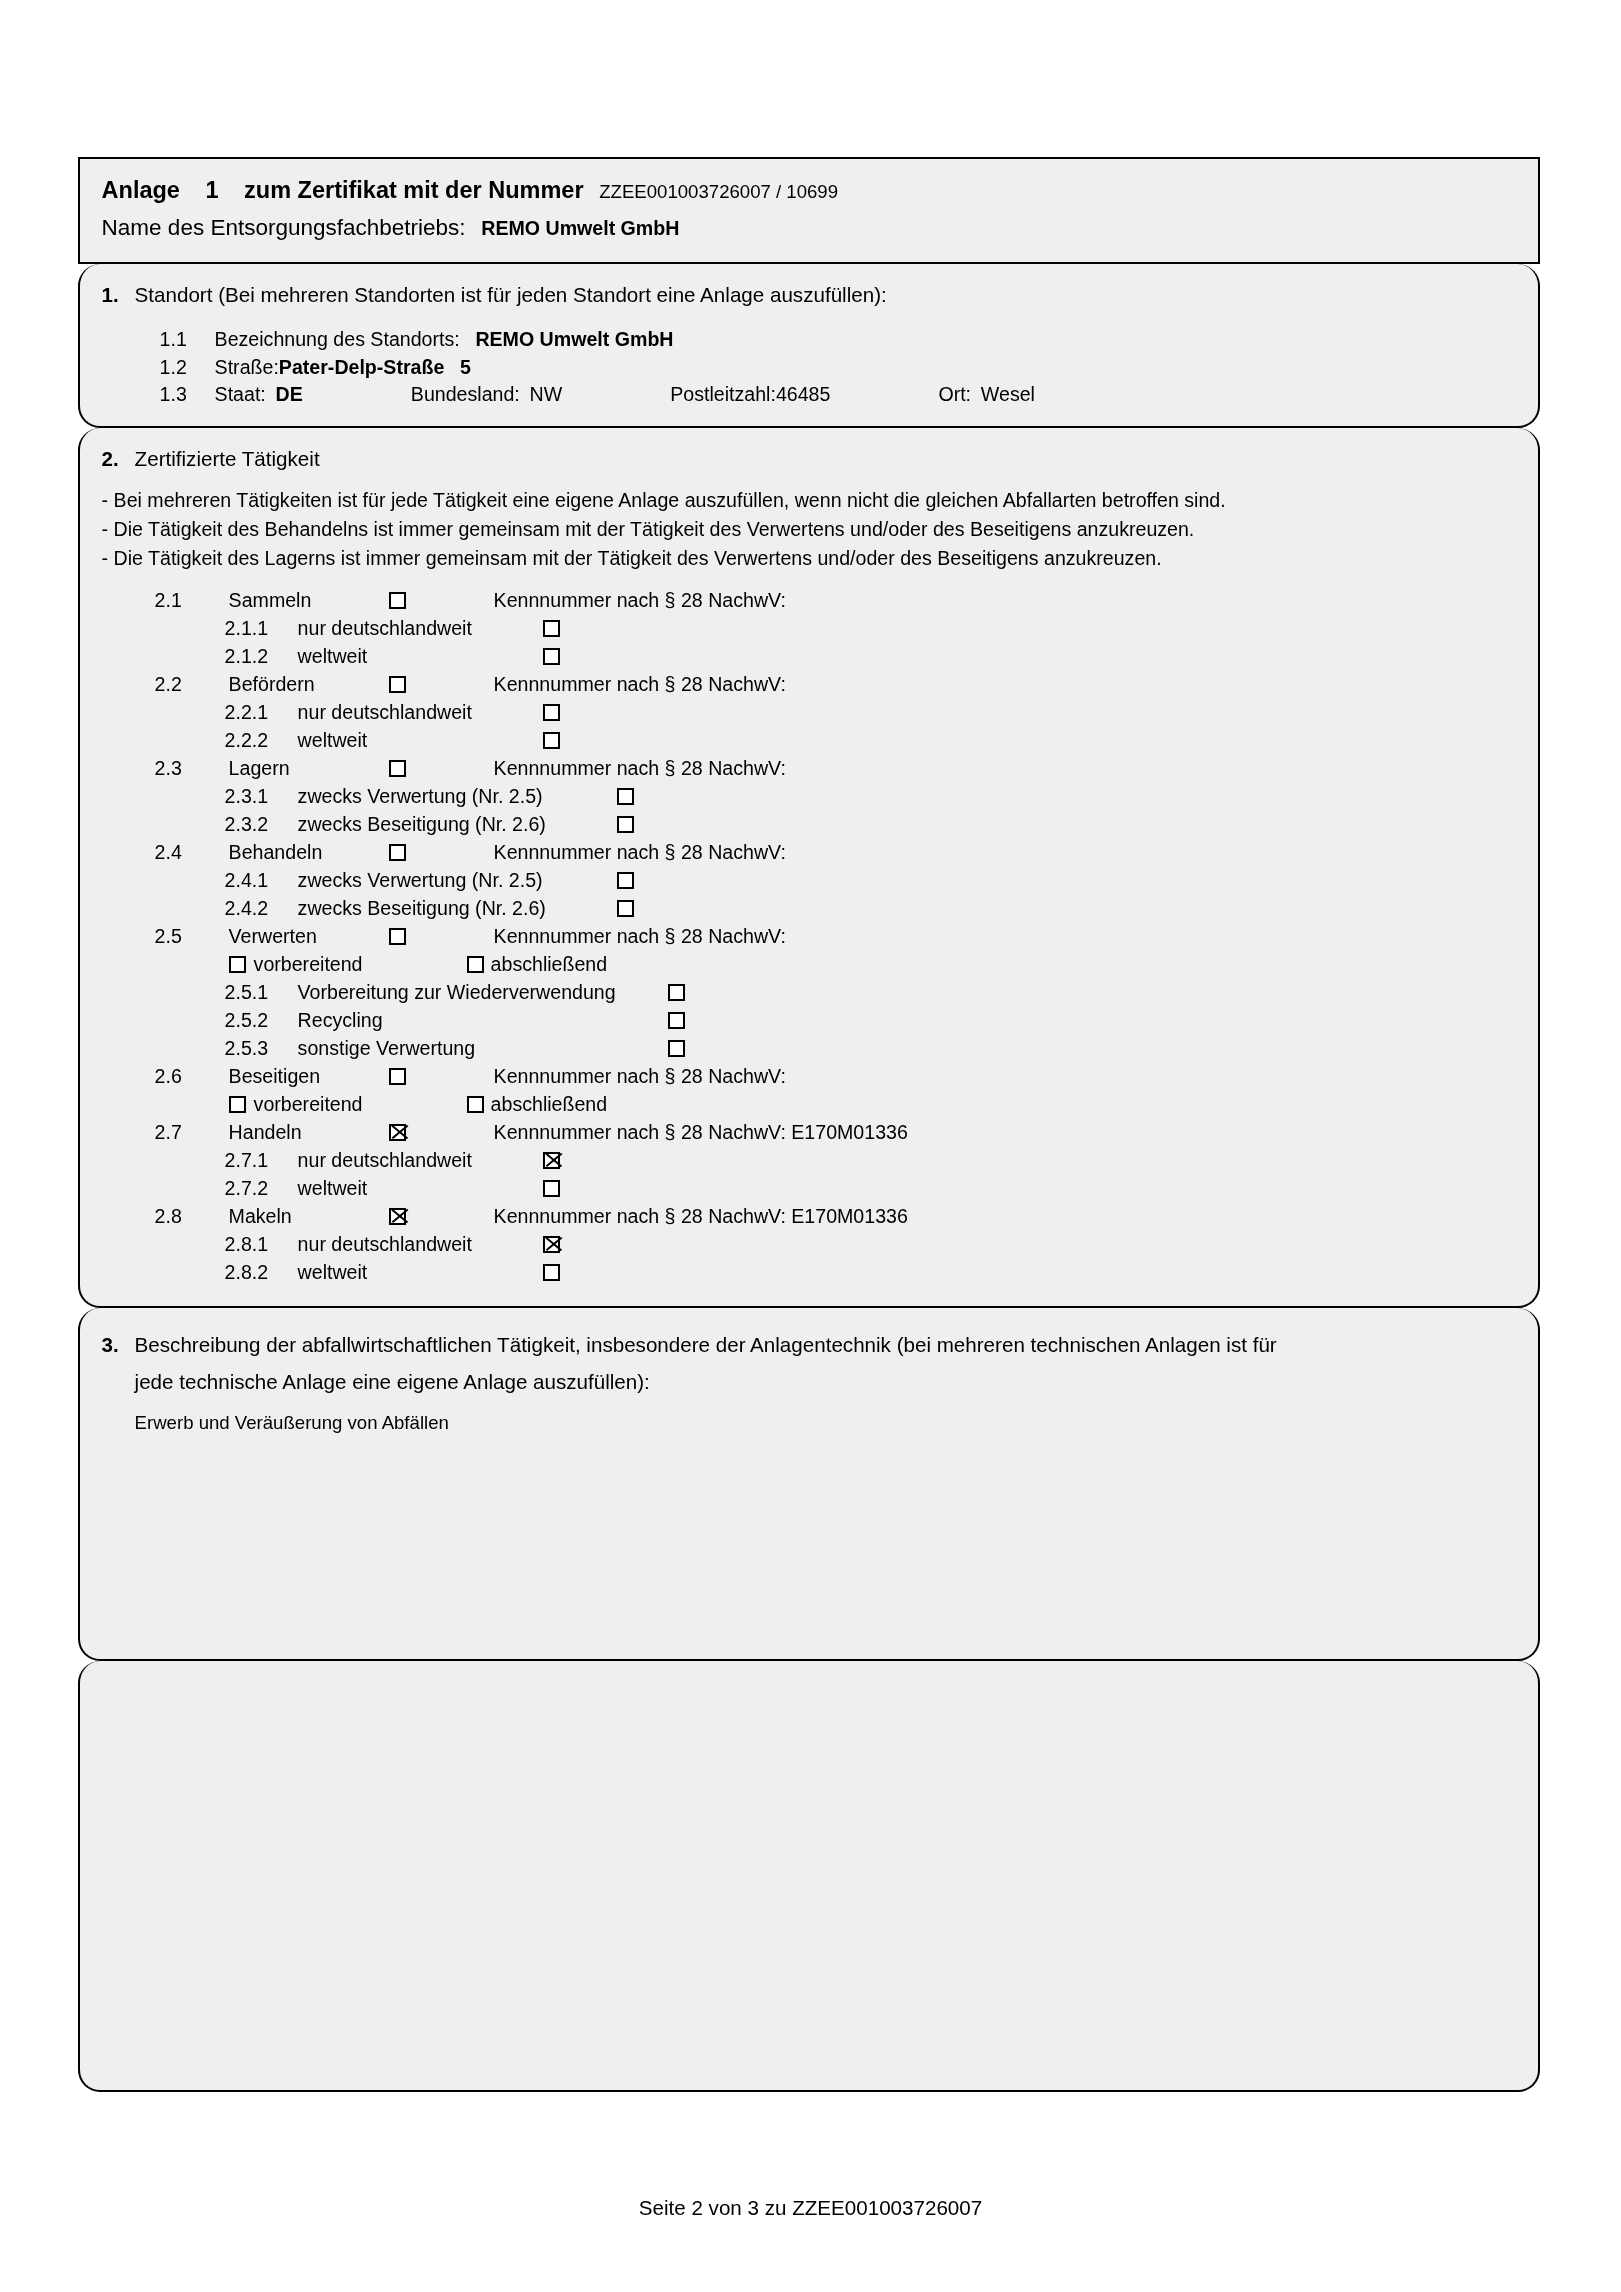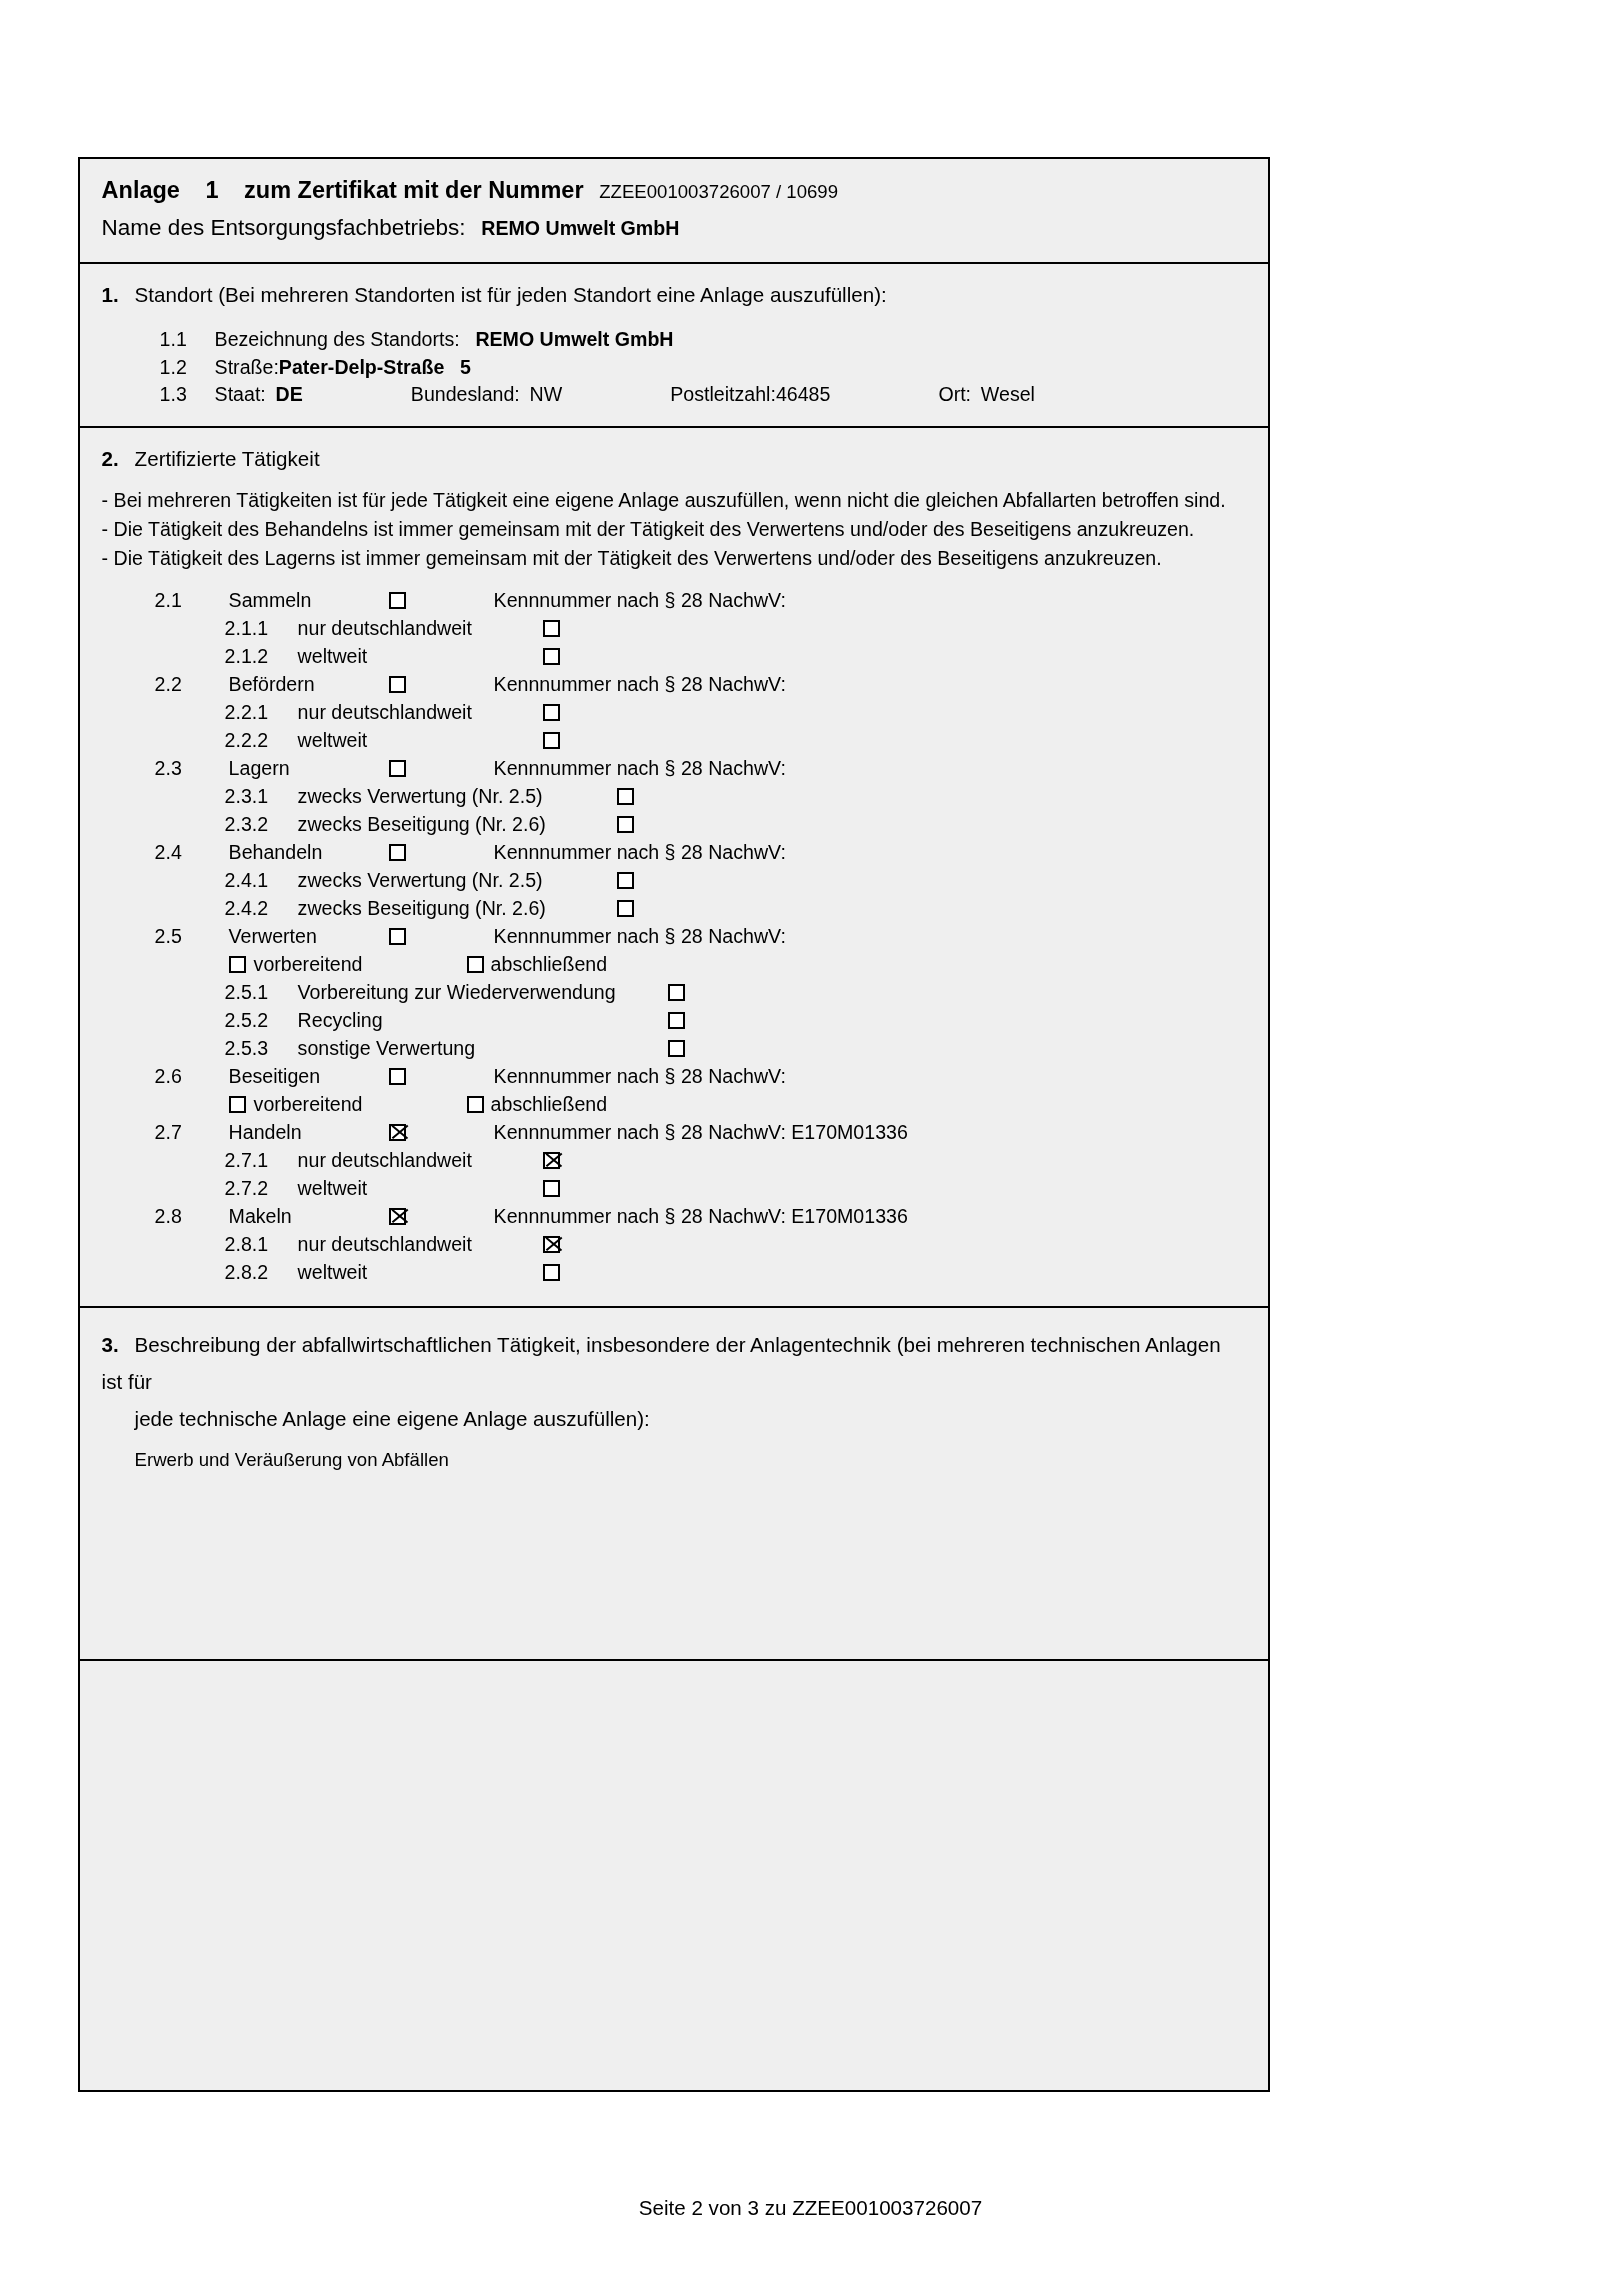--- a/index.html
+++ b/index.html
@@ -18,29 +18,30 @@
     position: absolute;
     left: 0; top: 0;
     width: 1621px;
     height: 2293px;
     background: #ffffff;
   }
   .doc {
     position: absolute;
     left: 78px;
     top: 157px;
-    width: 1192px;
+    width: 1462px;
   }
   .box {
     border: 2px solid #000;
     background: #efefef;
     box-sizing: border-box;
   }
   .box + .box {
     border-top: none;
+    border-radius: 22px;
   }
   
   .hdr {
     padding: 15.7px 21.6px 17.6px 21.6px;
   }
   .hdr-line1 {
     font-size: 22.5px;
     line-height: 31px;
     white-space: nowrap;
   }

